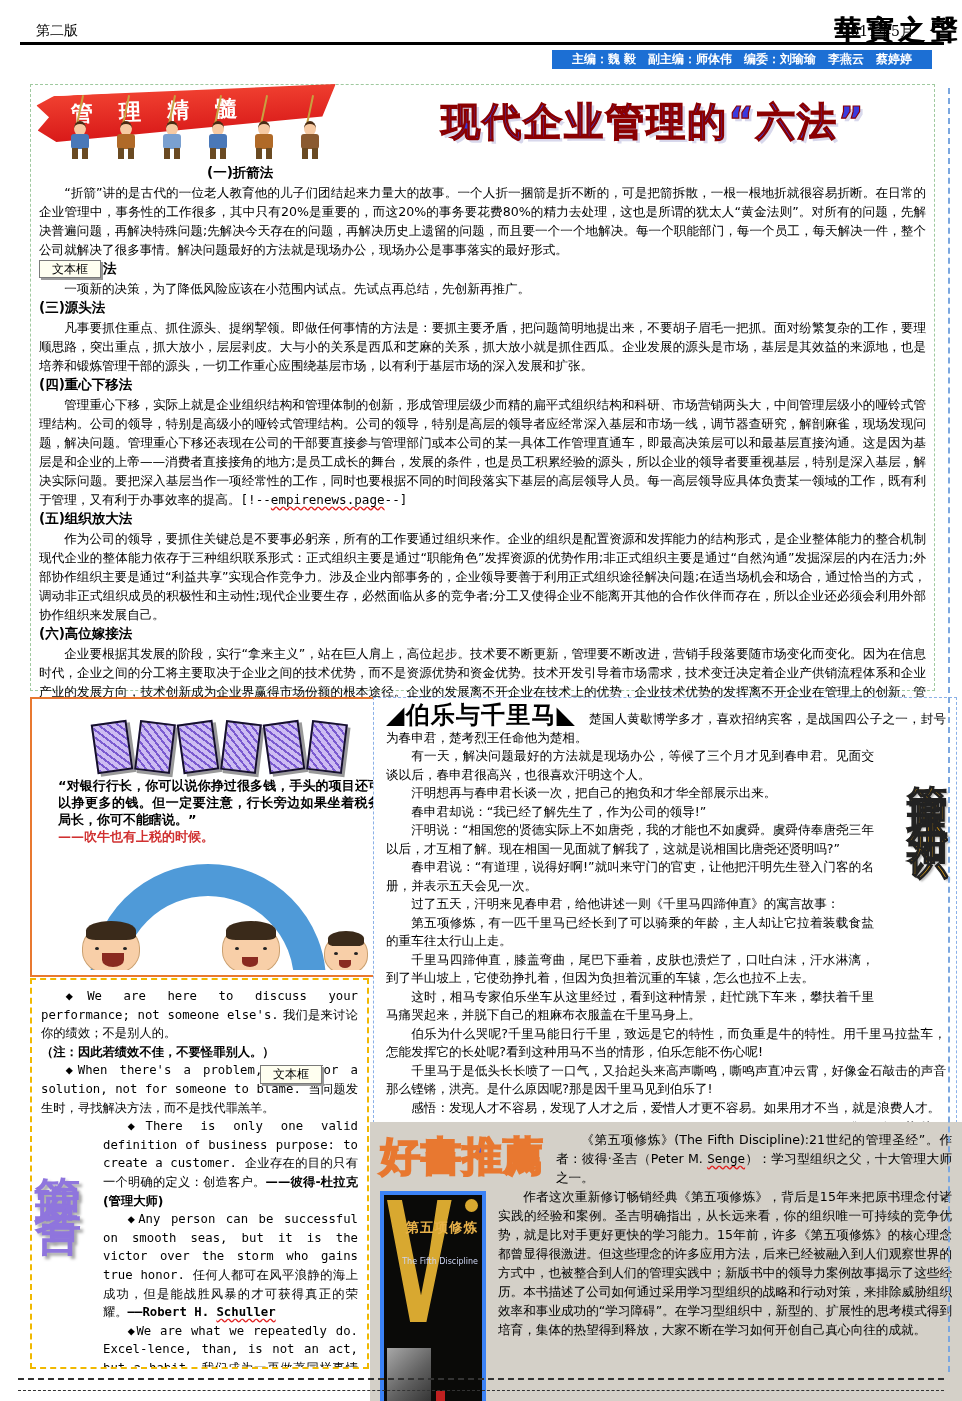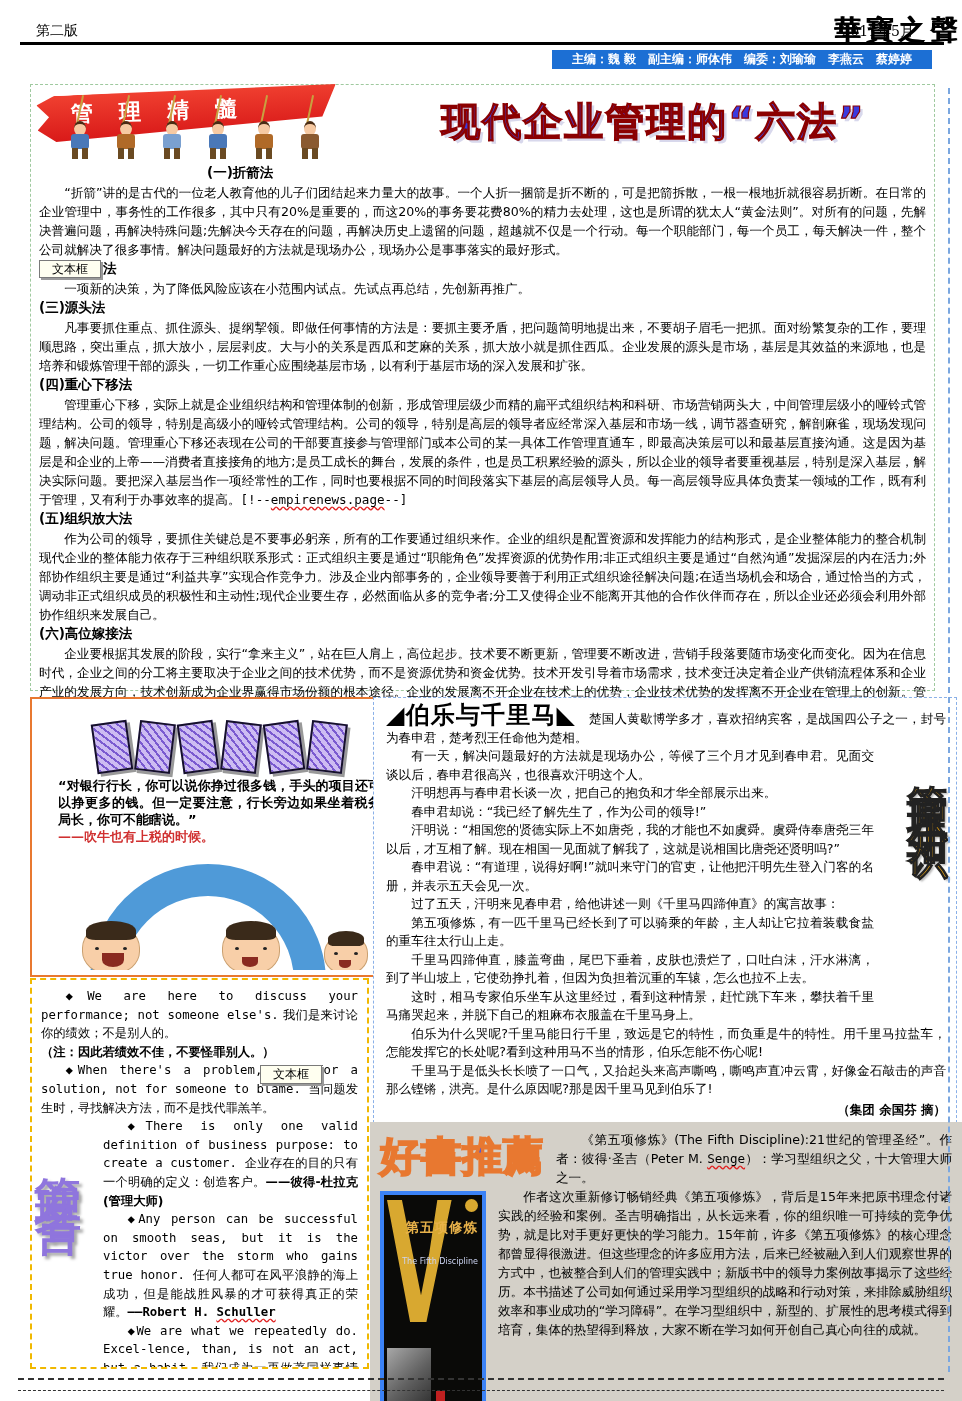--- a/index.html
+++ b/index.html
@@ -146,21 +146,21 @@
           <div class="pole"></div>
           <div class="head"></div>
           <div class="torso" style="background:#8a5a30"></div>
           <div class="legs"></div>
         </div>
     </div>
   </div>
   <div class="arttitle" data-name="article-title">现代企业管理的“六法”</div>
   <div class="msecs" data-name="article-sections">
     <h3 class="h-indent" data-name="section-1-heading">(一)折箭法</h3>
-    <p data-name="section-1-body">“折箭”讲的是古代的一位老人教育他的儿子们团结起来力量大的故事。一个人折一捆箭是折不断的，可是把箭拆散，一根一根地折就很容易折断。在日常的企业管理中，事务性的工作很多，其中只有20%是重要的，而这20%的事务要花费80%的精力去处理，这也是所谓的犹太人“黄金法则”。对所有的问题，先解决普遍问题，再解决特殊问题;先解决今天存在的问题，再解决历史上遗留的问题，超越就不仅是一个行动。每一个职能部门，每一个员工，每天解决一件，整个公司就解决了很多事情。解决问题最好的方法就是现场办公，现场办公是事事落实的最好形式。</p>
+    <p data-name="section-1-body">“折箭”讲的是古代的一位老人教育他的儿子们团结起来力量大的故事。一个人折一捆箭是折不断的，可是把箭拆散，一根一根地折就很容易折断。在日常的企业管理中，事务性的工作很多，其中只有20%是重要的，而这20%的事务要花费80%的精力去处理，这也是所谓的犹太人“黄金法则”。对所有的问题，先解决普遍问题，再解决特殊问题;先解决今天存在的问题，再解决历史上遗留的问题，而且要一个一个地解决。每一个职能部门，每一个员工，每天解决一件，整个公司就解决了很多事情。解决问题最好的方法就是现场办公，现场办公是事事落实的最好形式。</p>
     <h3 class="chiprow" data-name="section-2-heading">
         <span class="chip" data-name="textbox-tooltip">文本框</span>
         <span data-name="section-2-heading-suffix">法</span>
       </h3>
     <p data-name="section-2-body">一项新的决策，为了降低风险应该在小范围内试点。先试点再总结，先创新再推广。</p>
     <h3 data-name="section-3-heading">(三)源头法</h3>
     <p data-name="section-3-body">凡事要抓住重点、抓住源头、提纲挈领。即做任何事情的方法是：要抓主要矛盾，把问题简明地提出来，不要胡子眉毛一把抓。面对纷繁复杂的工作，要理顺思路，突出重点，抓大放小，层层剥皮。大与小的关系是西瓜和芝麻的关系，抓大放小就是抓住西瓜。企业发展的源头是市场，基层是其效益的来源地，也是培养和锻炼管理干部的源头，一切工作重心应围绕基层市场，以有利于基层市场的深入发展和扩张。</p>
     <h3 data-name="section-4-heading">(四)重心下移法</h3>
     <p data-name="section-4-body"><span>管理重心下移，实际上就是企业组织结构和管理体制的创新，形成管理层级少而精的扁平式组织结构和科研、市场营销两头大，中间管理层级小的哑铃式管理结构。公司的领导，特别是高级小的哑铃式管理结构。公司的领导，特别是高层的领导者应经常深入基层和市场一线，调节器查研究，解剖麻雀，现场发现问题，解决问题。管理重心下移还表现在公司的干部要直接参与管理部门或本公司的某一具体工作管理直通车，即最高决策层可以和最基层直接沟通。这是因为基层是和企业的上帝——消费者直接接角的地方;是员工成长的舞台，发展的条件，也是员工积累经验的源头，所以企业的领导者要重视基层，特别是深入基层，解决实际问题。要把深入基层当作一项经常性的工作，同时也要根据不同的时间段落实下基层的高层领导人员。每一高层领导应具体负责某一领域的工作，既有利于管理，又有利于办事效率的提高。</span><span class="mono" data-name="code-fragment-prefix">[!--</span><span class="sq mono" data-name="empirenews-code">empirenews.page</span><span class="mono" data-name="code-fragment-suffix">--]</span></p>
     <h3 data-name="section-5-heading">(五)组织放大法</h3>
@@ -222,20 +222,21 @@
   <p data-name="story-paragraph">汗明想再与春申君长谈一次，把自己的抱负和才华全部展示出来。</p>
   <p data-name="story-paragraph">春申君却说：“我已经了解先生了，作为公司的领导!”</p>
   <p data-name="story-paragraph">汗明说：“相国您的贤德实际上不如唐尧，我的才能也不如虞舜。虞舜侍奉唐尧三年以后，才互相了解。现在相国一见面就了解我了，这就是说相国比唐尧还贤明吗?”</p>
   <p data-name="story-paragraph">春申君说：“有道理，说得好啊!”就叫来守门的官吏，让他把汗明先生登入门客的名册，并表示五天会见一次。</p>
   <p data-name="story-paragraph">过了五天，汗明来见春申君，给他讲述一则《千里马四蹄伸直》的寓言故事：</p>
   <p data-name="story-paragraph">第五项修炼，有一匹千里马已经长到了可以骑乘的年龄，主人却让它拉着装载食盐的重车往太行山上走。</p>
   <p data-name="story-paragraph">千里马四蹄伸直，膝盖弯曲，尾巴下垂着，皮肤也溃烂了，口吐白沫，汗水淋漓，到了半山坡上，它使劲挣扎着，但因为负担着沉重的车辕，怎么也拉不上去。</p>
   <p data-name="story-paragraph">这时，相马专家伯乐坐车从这里经过，看到这种情景，赶忙跳下车来，攀扶着千里马痛哭起来，并脱下自己的粗麻布衣服盖在千里马身上。</p>
   <p data-name="story-paragraph">伯乐为什么哭呢?千里马能日行千里，致远是它的特性，而负重是牛的特性。用千里马拉盐车，怎能发挥它的长处呢?看到这种用马不当的情形，伯乐怎能不伤心呢!</p>
   <p data-name="story-paragraph">千里马于是低头长长喷了一口气，又抬起头来高声嘶鸣，嘶鸣声直冲云霄，好像金石敲击的声音那么铿锵，洪亮。是什么原因呢?那是因千里马见到伯乐了!</p>
+  <p data-name="story-paragraph">感悟：发现人才不容易，发现了人才之后，爱惜人才更不容易。如果用才不当，就是浪费人才。</p>
   <div class="attr" data-name="story-attribution">（集团 余国芬 摘）</div>
 </div>
 
 <div class="quotesbox" data-name="quotes-box">
   <div class="qvlabel" data-name="side-label-management-quotes">管理名言</div>
   <div class="chip2" data-name="textbox-tooltip-2">文本框</div>
   <p class="q" data-name="quote-item"><span class="mono">◆We are here to discuss your performance; not someone else's.</span><span> 我们是来讨论你的绩效；不是别人的。</span></p>
   <p class="qnote" data-name="quote-note">（注：因此若绩效不佳，不要怪罪别人。）</p>
   <p class="q" data-name="quote-item"><span class="mono">◆When there's a problem, look for a solution, not for someone to blame. </span><span>当问题发生时，寻找解决方法，而不是找代罪羔羊。</span></p>
   <p class="q qn" data-name="quote-item"><span class="mono">◆There is only one valid definition of business purpose: to create a customer. </span><span>企业存在的目的只有一个明确的定义：创造客户。</span><span class="qauthor" data-name="quote-author">——彼得-杜拉克(管理大师)</span></p>

